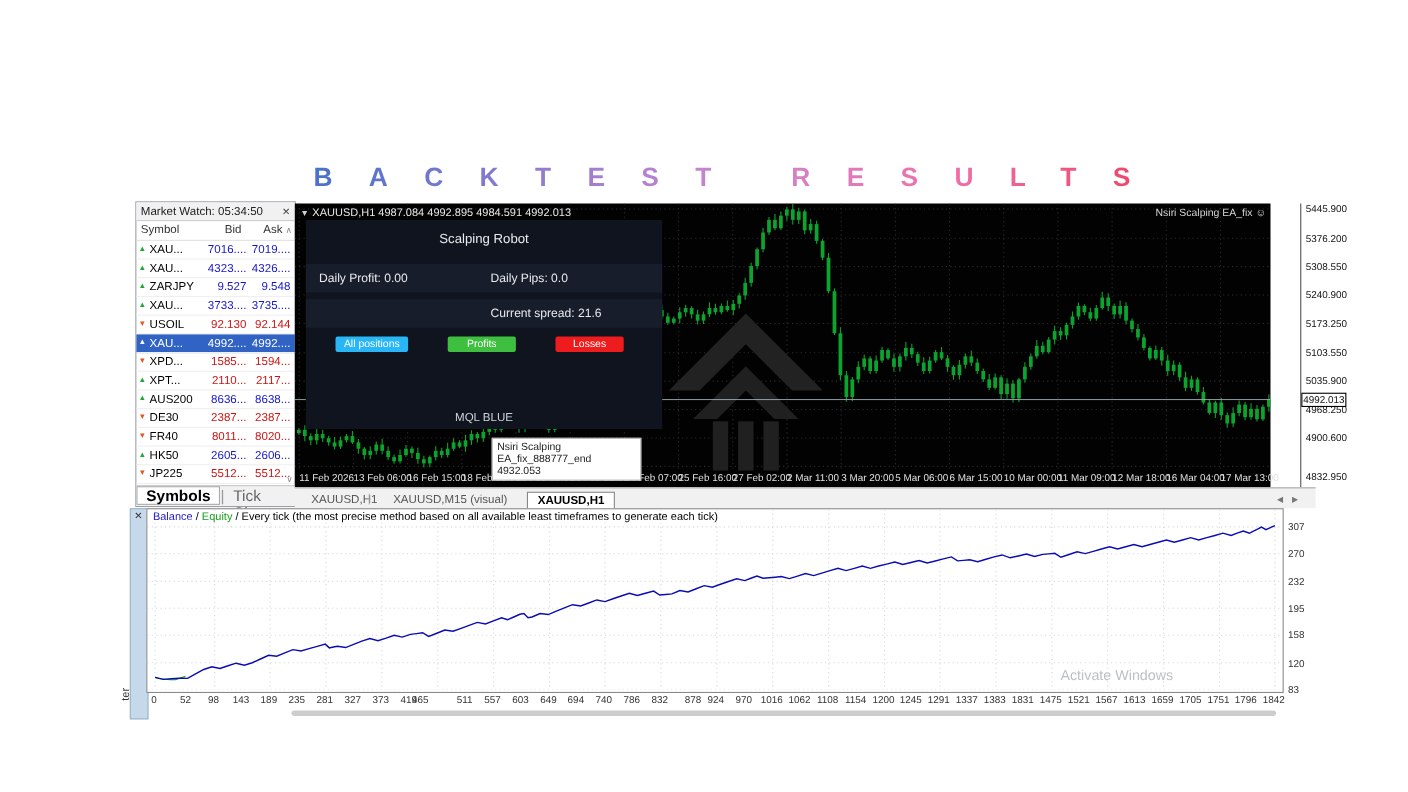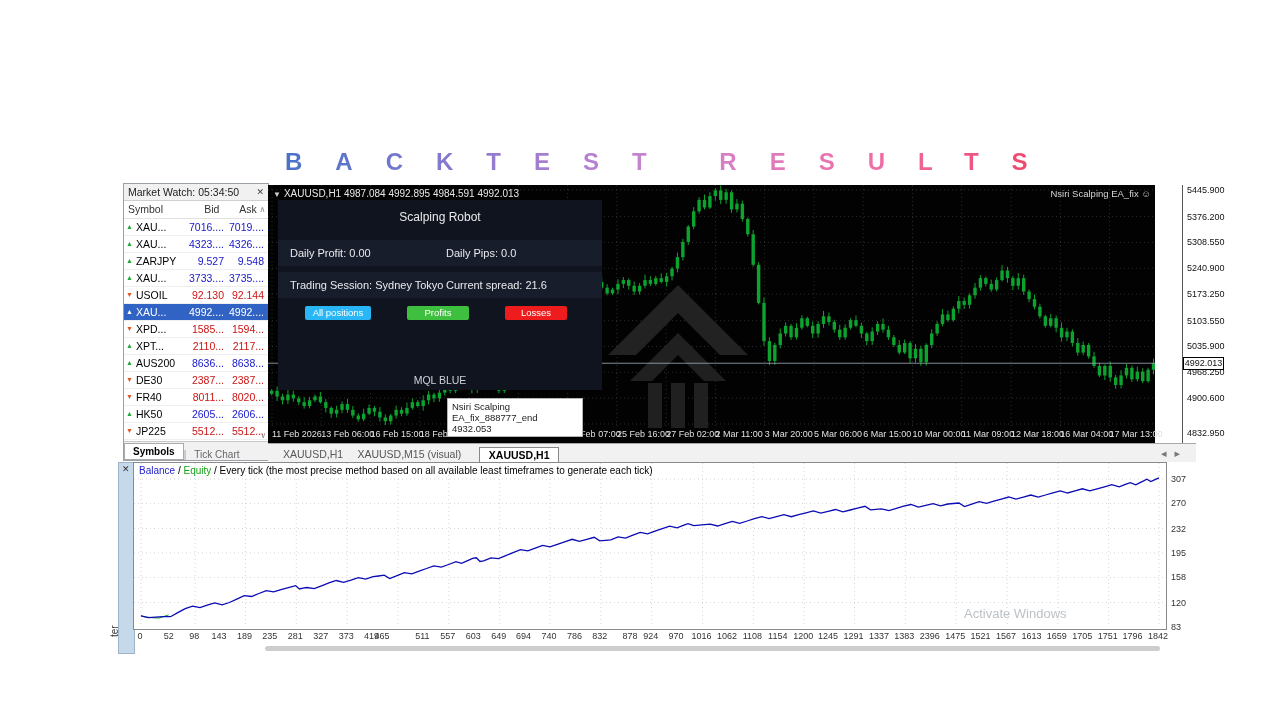--- a/index.html
+++ b/index.html
@@ -23,21 +23,21 @@
   .c-bid{width:40px;text-align:right;}
   .c-ask{width:40px;text-align:right;}
   .c-scroll{width:12px;text-align:center;color:#888;font-size:8px;}
   .mw-row{display:flex;height:16px;line-height:16px;border-bottom:1px solid #efefef;}
   .mw-row .ic{width:10px;padding-left:2px;font-size:7px;}
   .mw-row .sym{width:48px;}
   .up{color:#1fa737;} .down{color:#e2571f;}
   .val-blue{color:#1616c8;} .val-red{color:#cc1414;}
   .sel{background:#3163c5;} .sel span{color:#fff !important;}
   .mw-tabs{position:absolute;bottom:0;left:0;right:0;height:18px;background:#f1f1f1;
-           border-top:1px solid #c8c8c8;display:flex;align-items:flex-end;font-size:10px;}
+           border-top:1px solid #c8c8c8;display:flex;align-items:flex-start;font-size:14px;}
   .mw-tab{padding:0 8px;color:#666;}
   .mw-tab.active{background:#fff;border:1px solid #aaa;font-weight:bold;color:#000;height:15px;line-height:15px;}
   .mw-sep{color:#999;}
   #mw-dn{position:absolute;right:2px;bottom:20px;color:#888;font-size:8px;}
 
   
   #chart{position:absolute;left:268px;top:185px;width:887px;height:258px;background:#020202;}
   #chart-header{position:absolute;left:5px;top:3px;color:#e8e8e8;font-size:10px;white-space:nowrap;}
   #chart-header .tri{font-size:8px;color:#cfcfcf;margin-right:3px;}
   #ea-badge{position:absolute;right:4px;top:3px;color:#d6d6d6;font-size:9.5px;}
@@ -592,21 +592,20 @@
       <span class="tlabel" style="left:792.32px">16 Mar 04:00</span>
       <span class="tlabel" style="left:841.59px">17 Mar 13:00</span>
     </div>
 
   <div id="ea-panel">
     <div class="band" style="top:40px"></div>
     <div class="band" style="top:72px"></div>
     <div id="ea-title">Scalping Robot</div>
     <div class="ea-cell-l" style="top:40px">Daily Profit: 0.00</div>
     <div class="ea-cell-r" style="top:40px">Daily Pips:  0.0</div>
-    <div class="ea-cell-l" style="top:72px">Trading Session: Sydney Tokyo</div>
     <div class="ea-cell-r" style="top:72px">Current spread: 21.6</div>
     <div id="ea-buttons">
         <div class="ea-btn" style="left:27px;width:66px;background:#29b6f6">All positions</div>
         <div class="ea-btn" style="left:129px;width:62px;background:#3fbf3f">Profits</div>
         <div class="ea-btn" style="left:227px;width:62px;background:#ee1c1c">Losses</div>
       </div>
     <div id="ea-footer">MQL BLUE</div>
   </div>
 
   <div id="tooltip">
@@ -711,21 +710,21 @@
       <span class="t-xlab" style="left:558.0803474484256px">970</span>
       <span class="t-xlab" style="left:583.5027144408252px">1016</span>
       <span class="t-xlab" style="left:608.9250814332248px">1062</span>
       <span class="t-xlab" style="left:634.3474484256243px">1108</span>
       <span class="t-xlab" style="left:659.7698154180239px">1154</span>
       <span class="t-xlab" style="left:685.1921824104235px">1200</span>
       <span class="t-xlab" style="left:710.0618892508144px">1245</span>
       <span class="t-xlab" style="left:735.484256243214px">1291</span>
       <span class="t-xlab" style="left:760.9066232356136px">1337</span>
       <span class="t-xlab" style="left:786.328990228013px">1383</span>
-      <span class="t-xlab" style="left:811.7513572204126px">2396</span>
+      <span class="t-xlab" style="left:811.7513572204126px">1831</span>
       <span class="t-xlab" style="left:837.1737242128122px">1475</span>
       <span class="t-xlab" style="left:862.5960912052118px">1521</span>
       <span class="t-xlab" style="left:888.0184581976114px">1567</span>
       <span class="t-xlab" style="left:913.4408251900109px">1613</span>
       <span class="t-xlab" style="left:938.8631921824104px">1659</span>
       <span class="t-xlab" style="left:964.28555917481px">1705</span>
       <span class="t-xlab" style="left:989.7079261672096px">1751</span>
       <span class="t-xlab" style="left:1014.5776330076005px">1796</span>
       <span class="t-xlab" style="left:1040px">1842</span>
     </div>

